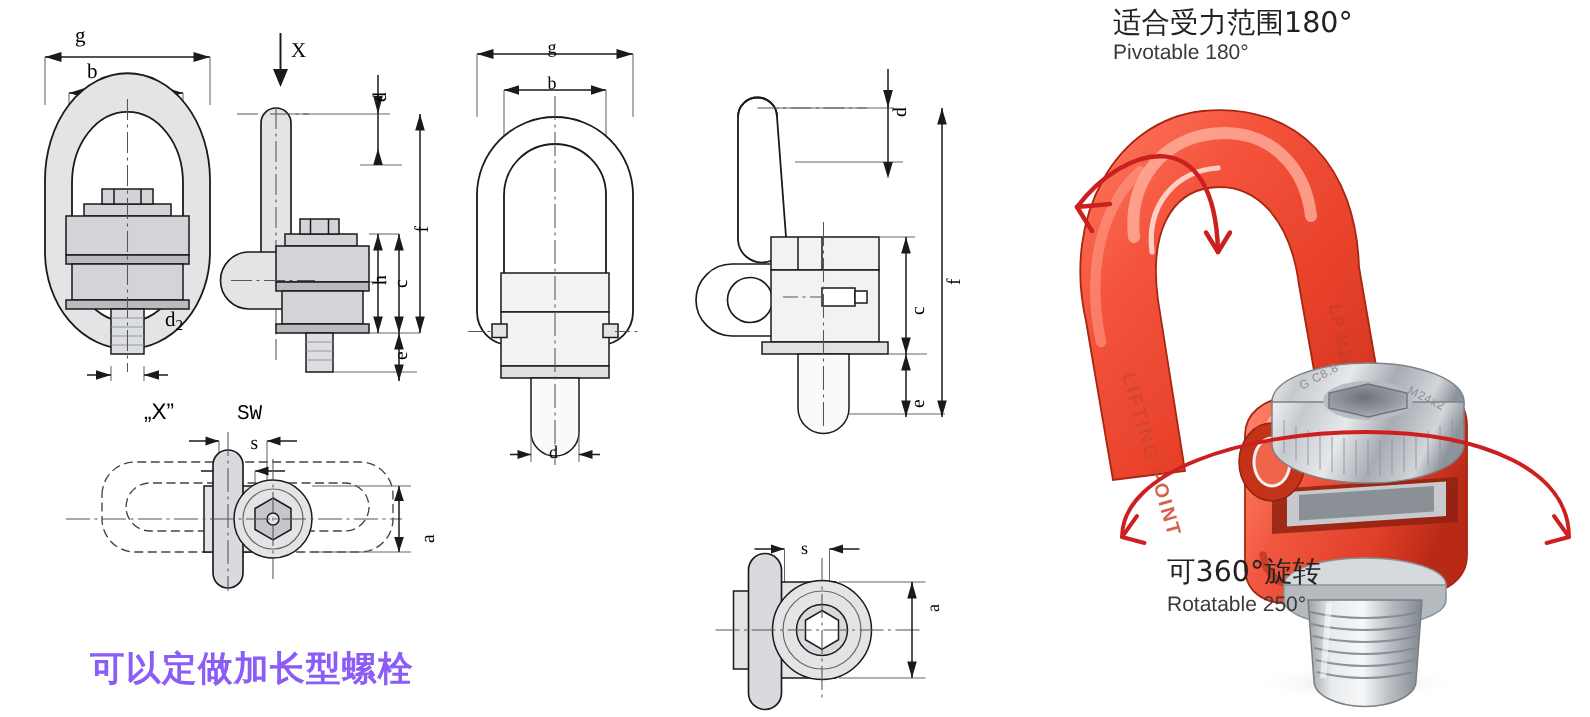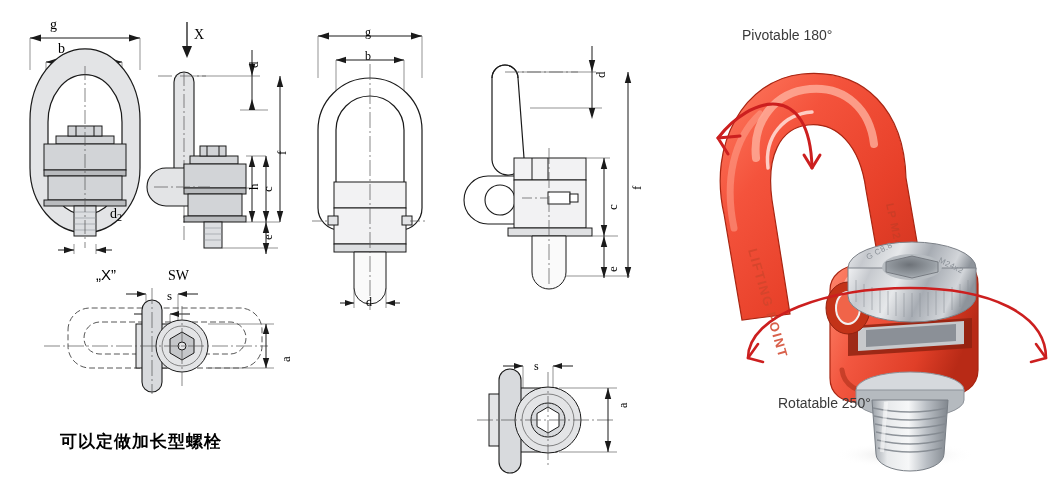--- a/index.html
+++ b/index.html
@@ -3,21 +3,21 @@
 <meta charset="utf-8">
 <style>
   html,body{margin:0;padding:0;background:#fff;}
   body{width:1060px;height:478px;position:relative;overflow:hidden;
        font-family:"Liberation Sans","DejaVu Sans",sans-serif;}
   .stage{position:absolute;left:0;top:0;width:1060px;height:478px;}
   .abs{position:absolute;}
   svg{display:block;overflow:visible;}
   .dimlbl{font-size:13px;fill:#111;font-family:"Liberation Serif","DejaVu Serif",serif;}
   .dimlbl-s{font-size:11px;fill:#111;font-family:"Liberation Serif","DejaVu Serif",serif;}
-  .cn-red{color:#000000;font-weight:bold;font-size:17px;letter-spacing:1px;
+  .cn-red{color:#8b5cf6;font-weight:bold;font-size:23px;letter-spacing:1px;
           font-family:"DejaVu Sans","Liberation Sans",sans-serif;white-space:nowrap;}
   .cap-cn{color:#222;font-size:19px;font-weight:500;white-space:nowrap;
           font-family:"DejaVu Sans","Liberation Sans",sans-serif;}
   .cap-en{color:#3a3a3a;font-size:14px;white-space:nowrap;
           font-family:"Liberation Sans","DejaVu Sans",sans-serif;text-align:right;}
   .photo{position:absolute;}
 </style>
 </head>
 <body>
 
@@ -391,21 +391,21 @@
         <line x1="236" y1="52" x2="236" y2="96"></line>
         <path d="M236 52 l-3.2 10 h6.4 z" fill="#1a1a1a" stroke="none"></path>
         <path d="M236 96 l-3.2 -10 h6.4 z" fill="#1a1a1a" stroke="none"></path>
       </g>
     </svg>
   </div>
   <div class="abs" style="left:96px;top:266px;">
     <span class="dimlbl" style="font-size:15px;font-family:'Liberation Sans',sans-serif;">„X”</span>
   </div>
   <div class="abs" style="left:158px;top:266px;">
-    <span class="dimlbl" style="font-size:14px;font-family:Liberation Serif, serif;margin-left:10px;">SW</span>
+    <span class="dimlbl" style="font-size:14px;font-family:Liberation Mono, monospace;">SW</span>
   </div>
   <div class="abs" style="left:167px;top:286px;">
     <span class="dimlbl" style="font-size:13px;">s</span>
   </div>
   <div class="abs" style="left:276px;top:362px;transform:rotate(-90deg);transform-origin:left top;">
     <span class="dimlbl">a</span>
   </div>
 
   <div class="abs" style="left:455px;top:338px;">
     <svg width="190" height="135" viewBox="0 0 190 135">
@@ -611,21 +611,27 @@
       </g>
 
       <g stroke="#cc1f1f" stroke-width="2.6" fill="none" stroke-linecap="round">
         <path d="M58 340 C58 296 140 270 220 270 C300 270 356 296 356 340"></path>
         <path d="M58 340 l10 -14 M58 340 l15 4" stroke-width="2.6"></path>
         <path d="M356 340 l-15 4 M356 340 l-10 -14" stroke-width="2.6"></path>
       </g>
     </svg>
   </div>
 
+  <div class="abs" style="left:742px;top:2px;">
+    <span class="cap-cn">适合受力范围180°</span>
+  </div>
   <div class="abs" style="left:742px;top:26px;">
     <span class="cap-en">Pivotable 180°</span>
   </div>
 
+  <div class="abs" style="left:778px;top:368px;">
+    <span class="cap-cn">可360°旋转</span>
+  </div>
   <div class="abs" style="left:778px;top:394px;">
     <span class="cap-en">Rotatable 250°</span>
   </div>
 
 </div>
 
 </body></html>

